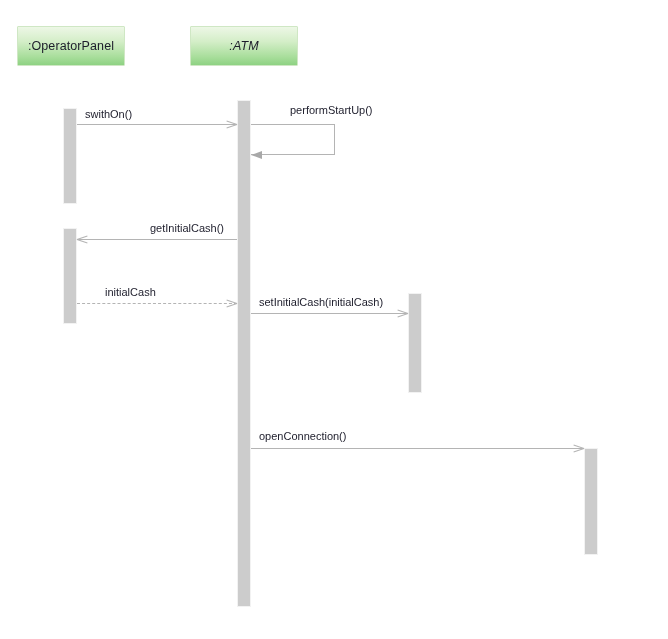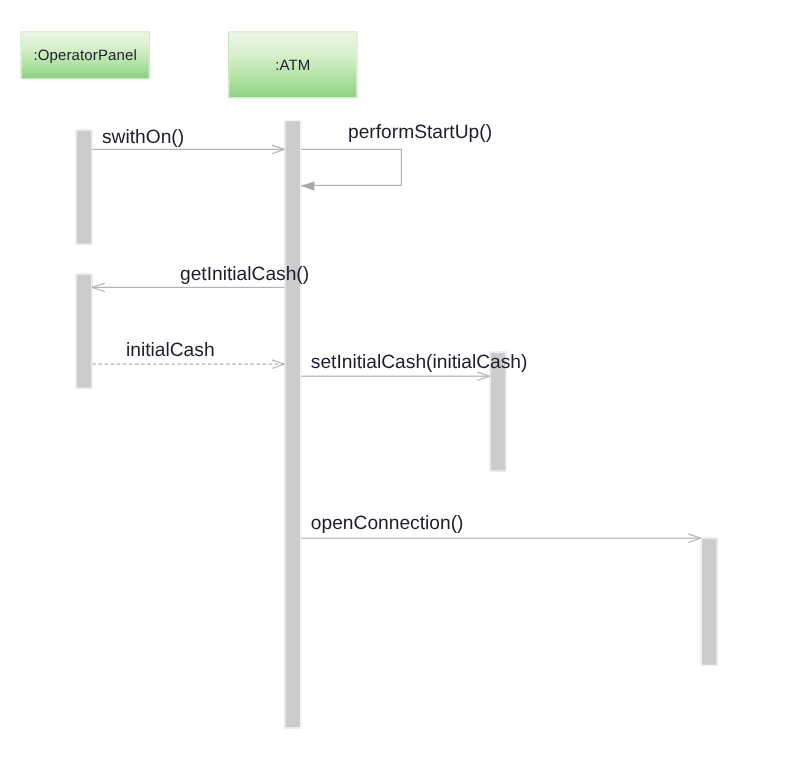--- a/index.html
+++ b/index.html
@@ -87,35 +87,35 @@
     position: absolute;
     box-sizing: border-box;
     border: 1px solid #b4b4b4;
     border-left: none;
     background: transparent;
   }
   
   .msg-label {
     position: absolute;
     color: #1d1d2b;
-    font-size: 16px;
+    font-size: 11px;
     line-height: 13px;
     white-space: nowrap;
   }
 </style>
 </head>
 <body>
 
 <div id="diagram-canvas">
 
   <div class="lifeline-head" id="head-operator-panel" style="left: 17px; top: 26px; width: 108px; height: 40px;">
     <span>:OperatorPanel</span>
   </div>
 
-  <div class="lifeline-head" id="head-atm" style="left: 190px; top: 26px; width: 108px; height: 56px;">
+  <div class="lifeline-head" id="head-atm" style="left: 190px; top: 26px; width: 108px; height: 40px; font-style: italic;">
     <span>:ATM</span>
   </div>
 
 
 
   <div class="activation" id="act-op-1" style="left: 63px; top: 108px; width: 14px; height: 96px;"></div>
   <div class="activation" id="act-op-2" style="left: 63px; top: 228px; width: 14px; height: 96px;"></div>
   <div class="activation" id="act-atm-1" style="left: 237px; top: 100px; width: 14px; height: 507px;"></div>
   <div class="activation" id="act-cd-1" style="left: 408px; top: 293px; width: 14px; height: 100px;"></div>
   <div class="activation" id="act-ntb-1" style="left: 584px; top: 448px; width: 14px; height: 107px;"></div>

